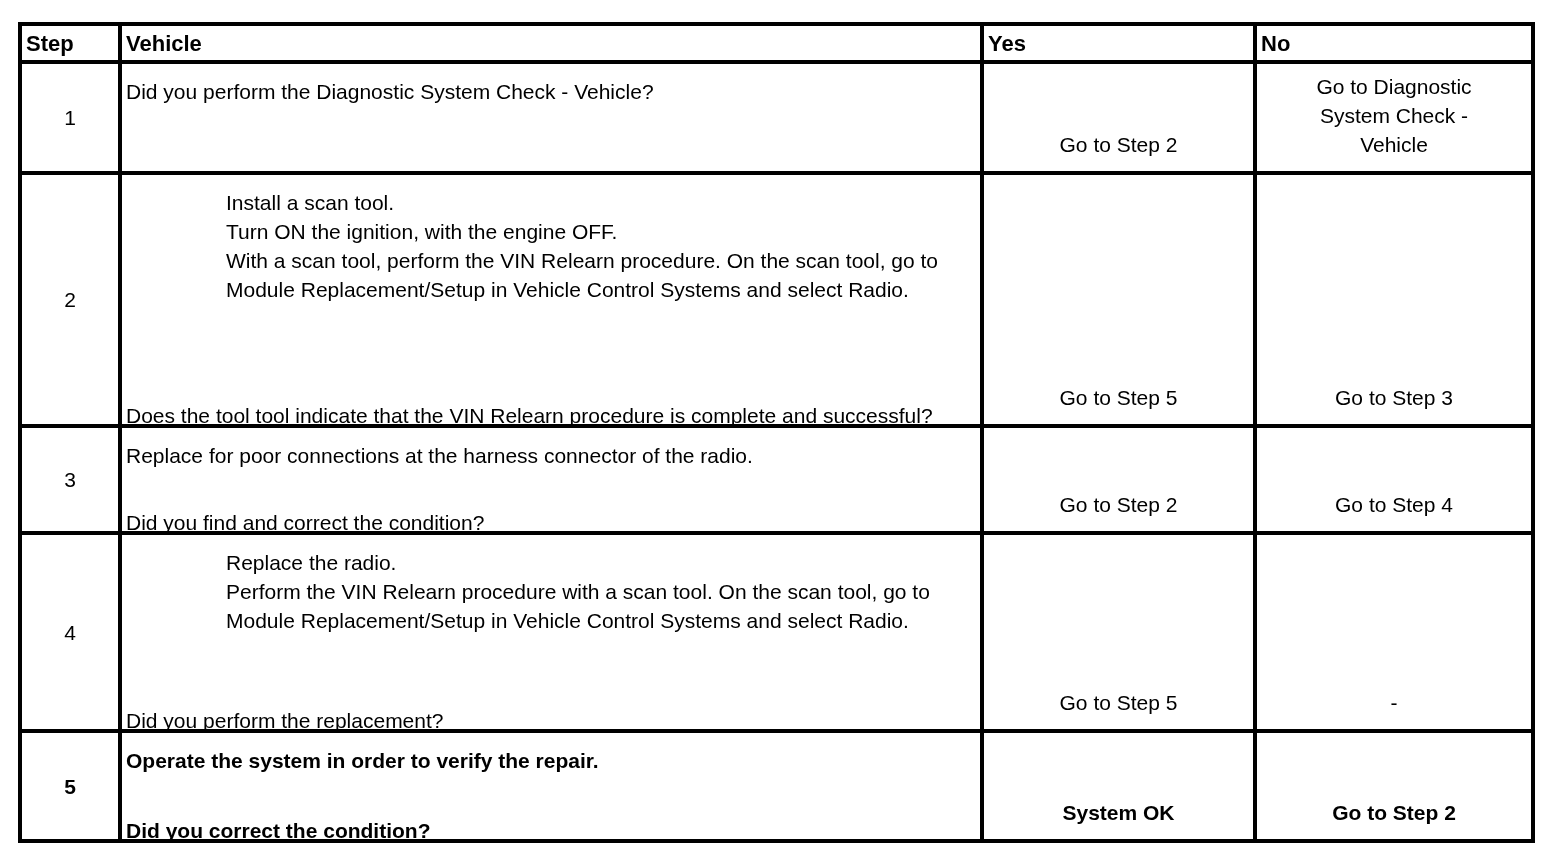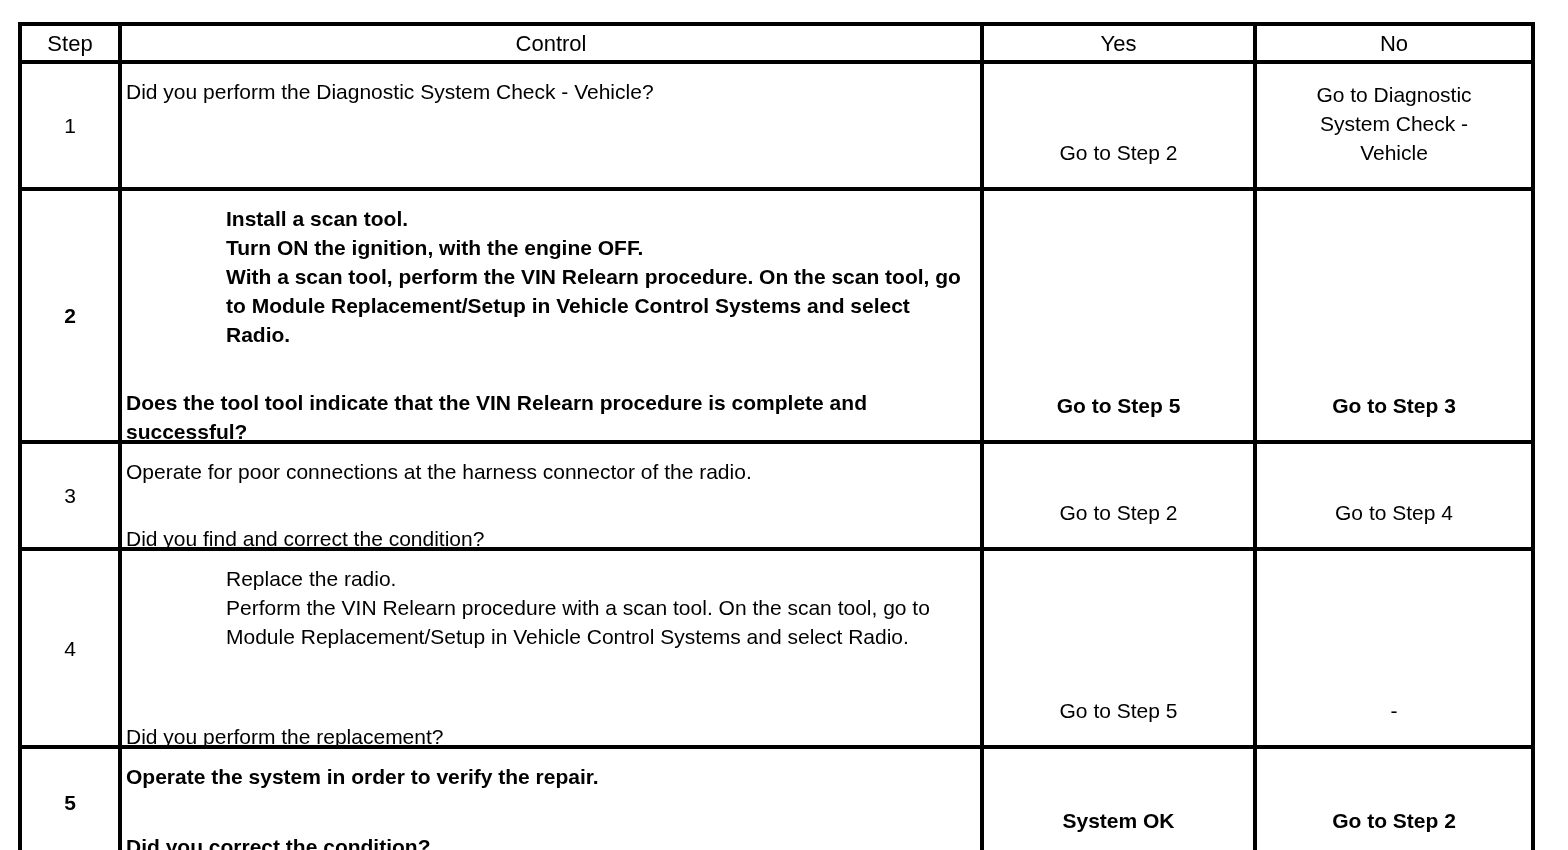--- a/index.html
+++ b/index.html
@@ -18,32 +18,32 @@
     background: #ffffff;
   }
   .diag-table th, .diag-table td {
     border: 4px solid #000000;
     font-size: 21px;
     line-height: 29px;
     vertical-align: middle;
   }
   .diag-table th {
     font-size: 22px;
-    font-weight: normal;
-    text-align: center;
+    font-weight: bold;
+    text-align: left;
     height: 38px;
     padding: 2px 4px;
   }
   col.col-step   { width: 100px; }
   col.col-action { width: 862px; }
   col.col-yes    { width: 273px; }
   col.col-no     { width: 278px; }
 
   .row-1 td { height: 98px; }
-  .row-2 td { height: 253px; font-weight: bold; }
+  .row-2 td { height: 253px; }
   .row-3 td { height: 107px; }
   .row-4 td { height: 198px; }
   .row-5 td { height: 110px; font-weight: bold; }
 
   td.step-cell {
     text-align: center;
     vertical-align: middle;
   }
   td.action-cell {
     vertical-align: top;
@@ -58,37 +58,37 @@
     margin-top: 12px;
   }
   .instructions { padding-left: 100px; padding-right: 4px; }
   .statement { padding-right: 4px; }
   .question { padding-right: 4px; }
   td.answer-cell {
     vertical-align: bottom;
     text-align: center;
     padding: 4px 6px 8px 6px;
   }
-  .answer { max-width: 215px; margin: 12px auto; }
+  .answer { max-width: 215px; margin: 4px auto; }
 </style>
 </head>
 <body>
 
 <div class="page">
   <table class="diag-table">
     <colgroup>
       <col class="col-step">
       <col class="col-action">
       <col class="col-yes">
       <col class="col-no">
     </colgroup>
     <thead>
       <tr>
         <th>Step</th>
-        <th>Control</th>
+        <th>Vehicle</th>
         <th>Yes</th>
         <th>No</th>
       </tr>
     </thead>
     <tbody>
         <tr class="row-1">
     <td class="step-cell">
       <span>1</span>
     </td>
     <td class="action-cell">
@@ -131,21 +131,21 @@
       <div class="answer">Go to Step 3</div>
     </td>
   </tr>
         <tr class="row-3">
     <td class="step-cell">
       <span>3</span>
     </td>
     <td class="action-cell">
       <div class="action-flex">
         <div class="action-top">
-          <div class="statement">Operate for poor connections at the harness connector of the radio.</div>
+          <div class="statement">Replace for poor connections at the harness connector of the radio.</div>
           <div class="instructions"></div>
         </div>
         <div class="question">Did you find and correct the condition?</div>
       </div>
     </td>
     <td class="answer-cell">
       <div class="answer">Go to Step 2</div>
     </td>
     <td class="answer-cell">
       <div class="answer">Go to Step 4</div>

